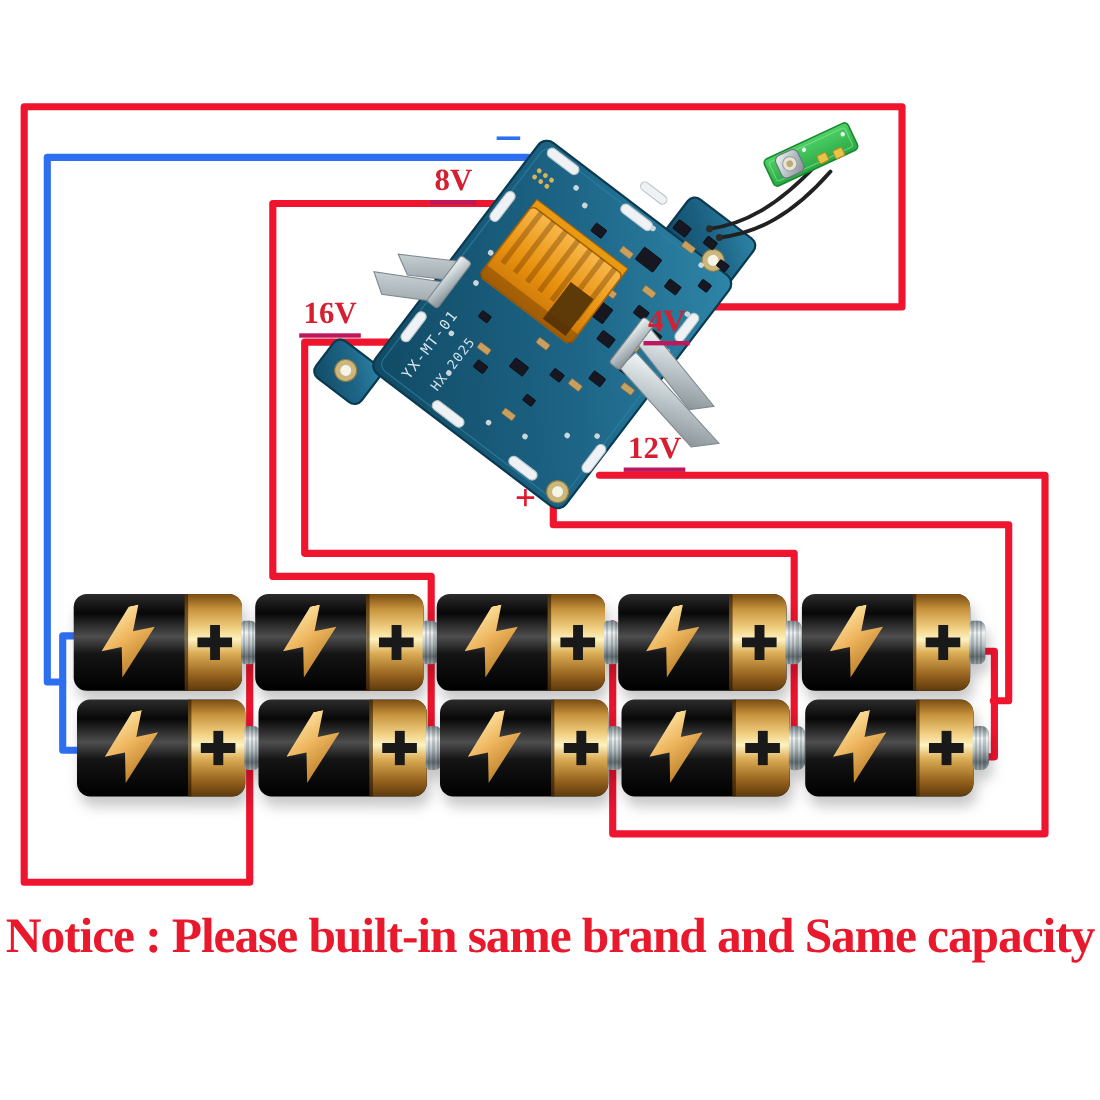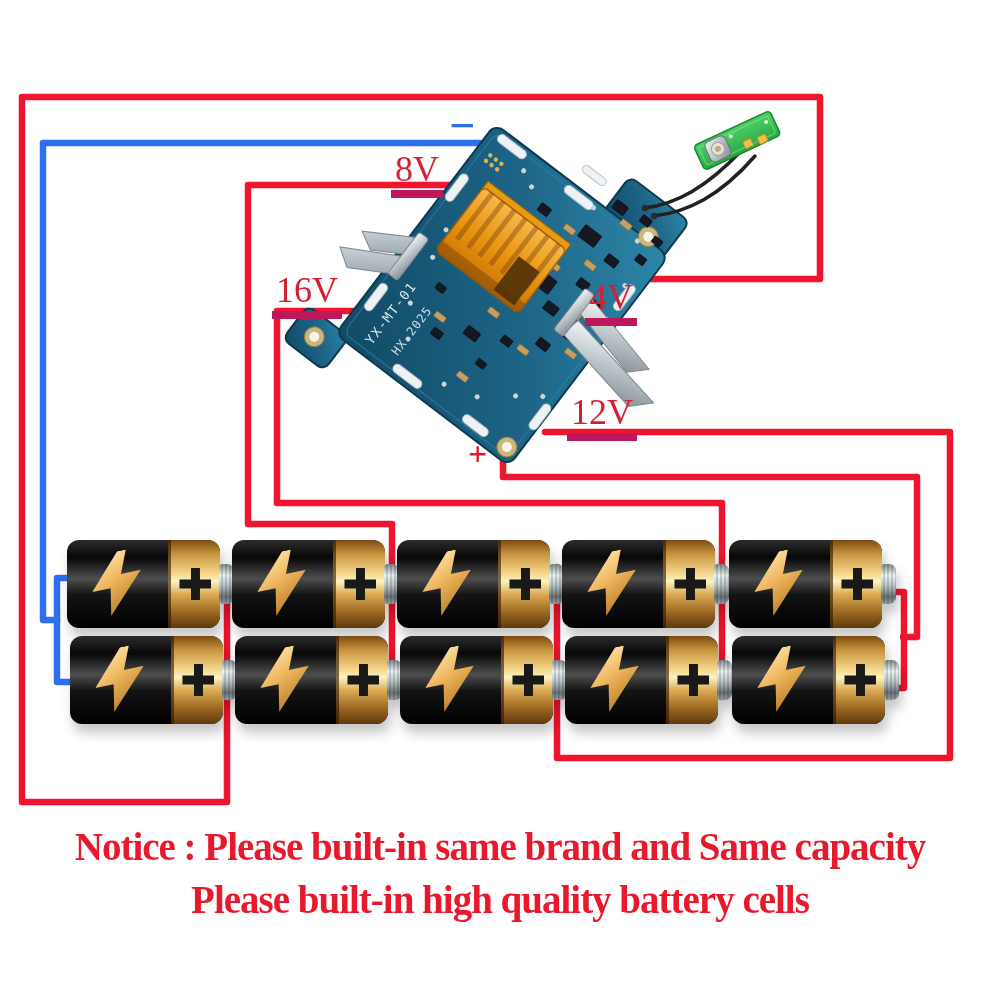--- a/index.html
+++ b/index.html
@@ -20,29 +20,29 @@
         clip-path:polygon(36% 0,64% 0,64% 36%,100% 36%,100% 64%,64% 64%,64% 100%,36% 100%,36% 64%,0 64%,0 36%,36% 36%);}
   .bolt{position:absolute;left:24px;top:12px;width:52px;height:62px;transform:rotate(-12deg);
         background:linear-gradient(155deg,#ffefb2 5%,#eeb55e 45%,#b0771f 90%);
         clip-path:polygon(63% 0,0 56%,36% 56%,26% 100%,100% 37%,61% 37%,80% 0);}
   .nub{position:absolute;right:-14px;top:24px;width:15px;height:40px;
        border-radius:4px 7px 7px 4px;
        background:repeating-linear-gradient(90deg,rgba(255,255,255,0) 0 2px,rgba(0,0,0,.15) 2px 4px),
                   linear-gradient(180deg,#7d8a8f,#eef3f4 28%,#b9c3c7 55%,#677277 82%,#98a2a6);}
 
   
-  .vlabel{position:absolute;z-index:5;color:#d42031;font-weight:normal;font-size:36px;line-height:1;
-          border-bottom:8px solid #be185d;padding:0 4px 3px;}
+  .vlabel{position:absolute;z-index:5;color:#d42031;font-weight:bold;font-size:28px;line-height:1;
+          border-bottom:4px solid #be185d;padding:0 4px 3px;}
   .term{position:absolute;z-index:5;font-weight:bold;line-height:1;border:none;}
   #lbl-plus{left:468px;top:437px;font-size:34px;color:#e0172e;}
   #lbl-minus{left:449px;top:103px;font-size:46px;color:#2e6ff2;}
 
   
   .notice{position:absolute;left:0;right:0;top:824px;text-align:center;z-index:4;}
-  .notice div{font-weight:bold;font-size:39px;color:#e8192c;letter-spacing:-1px;height:53px;}
+  .notice div{font-weight:bold;font-size:45px;color:#e8192c;letter-spacing:-1px;height:53px;}
 </style>
 </head>
 <body>
 
 <div id="scene">
 
   <svg id="diagram" width="1000" height="1000" viewBox="0 0 1000 1000">
     <defs>
       <linearGradient id="pcbG" x1="0" y1="1" x2="1" y2="0">
         <stop offset="0" stop-color="#114a64"></stop>
@@ -308,15 +308,14 @@
 
   <div class="vlabel" style="left:391px;top:151px;">8V</div>
   <div class="vlabel" style="left:272px;top:272px;">16V</div>
   <div class="vlabel" style="left:585px;top:279px;">4V</div>
   <div class="vlabel" style="left:567px;top:394px;">12V</div>
   <div class="term" id="lbl-plus">+</div>
   <div class="term" id="lbl-minus">−</div>
 
   <div class="notice">
     <div>Notice : Please built-in same brand and Same capacity</div>
-    <div>Please built-in high quality battery cells</div>
   </div>
 </div>
 
 </body></html>

